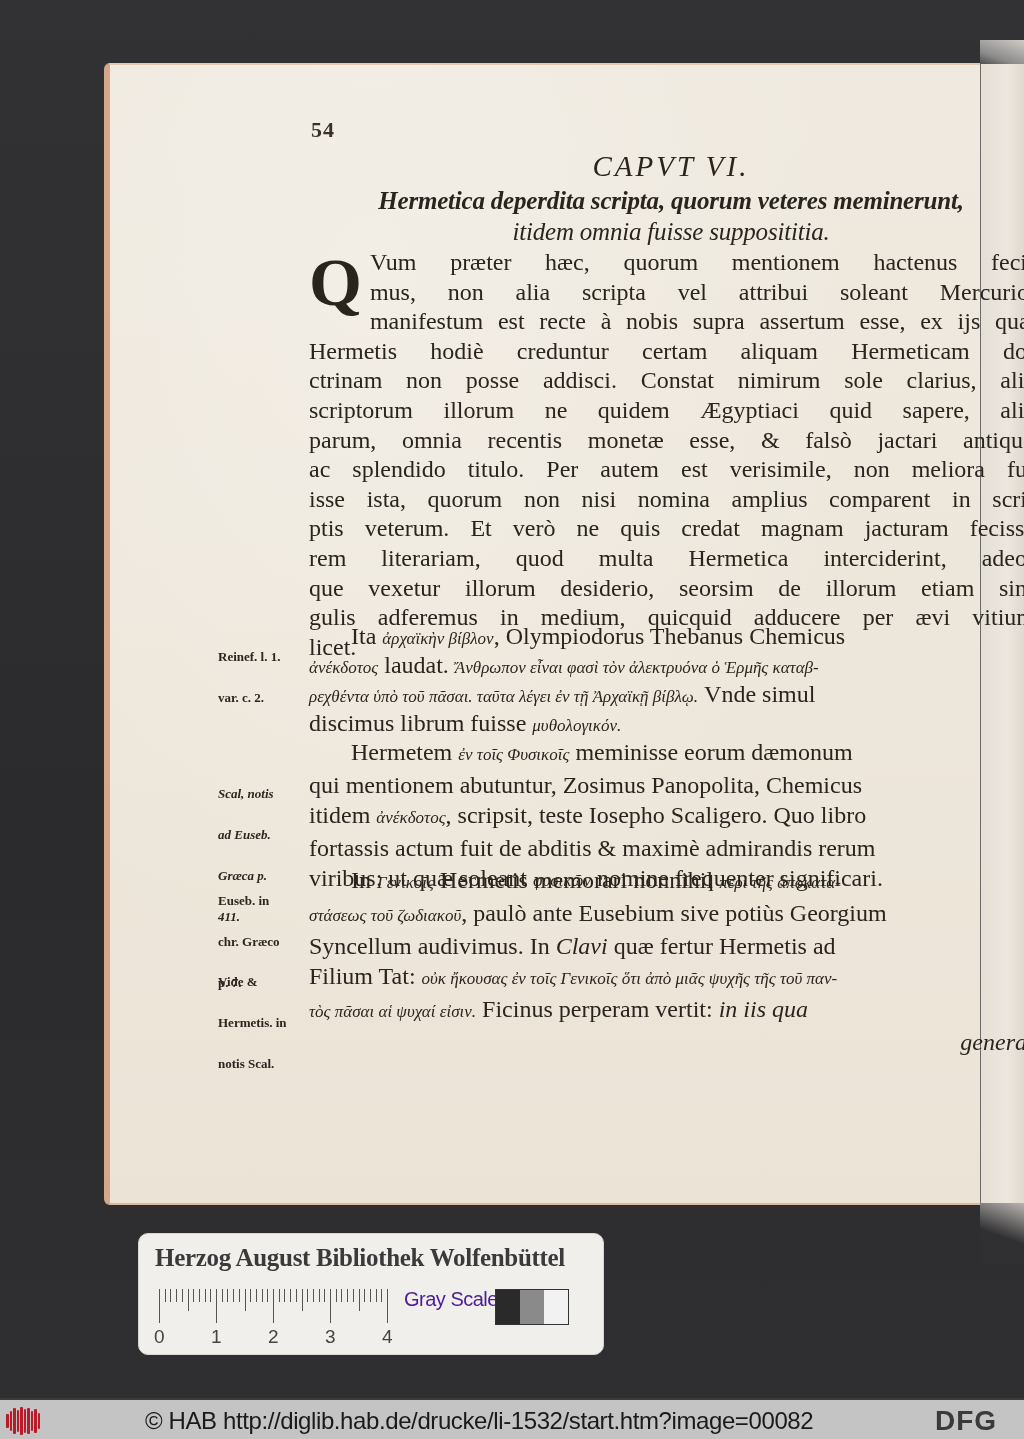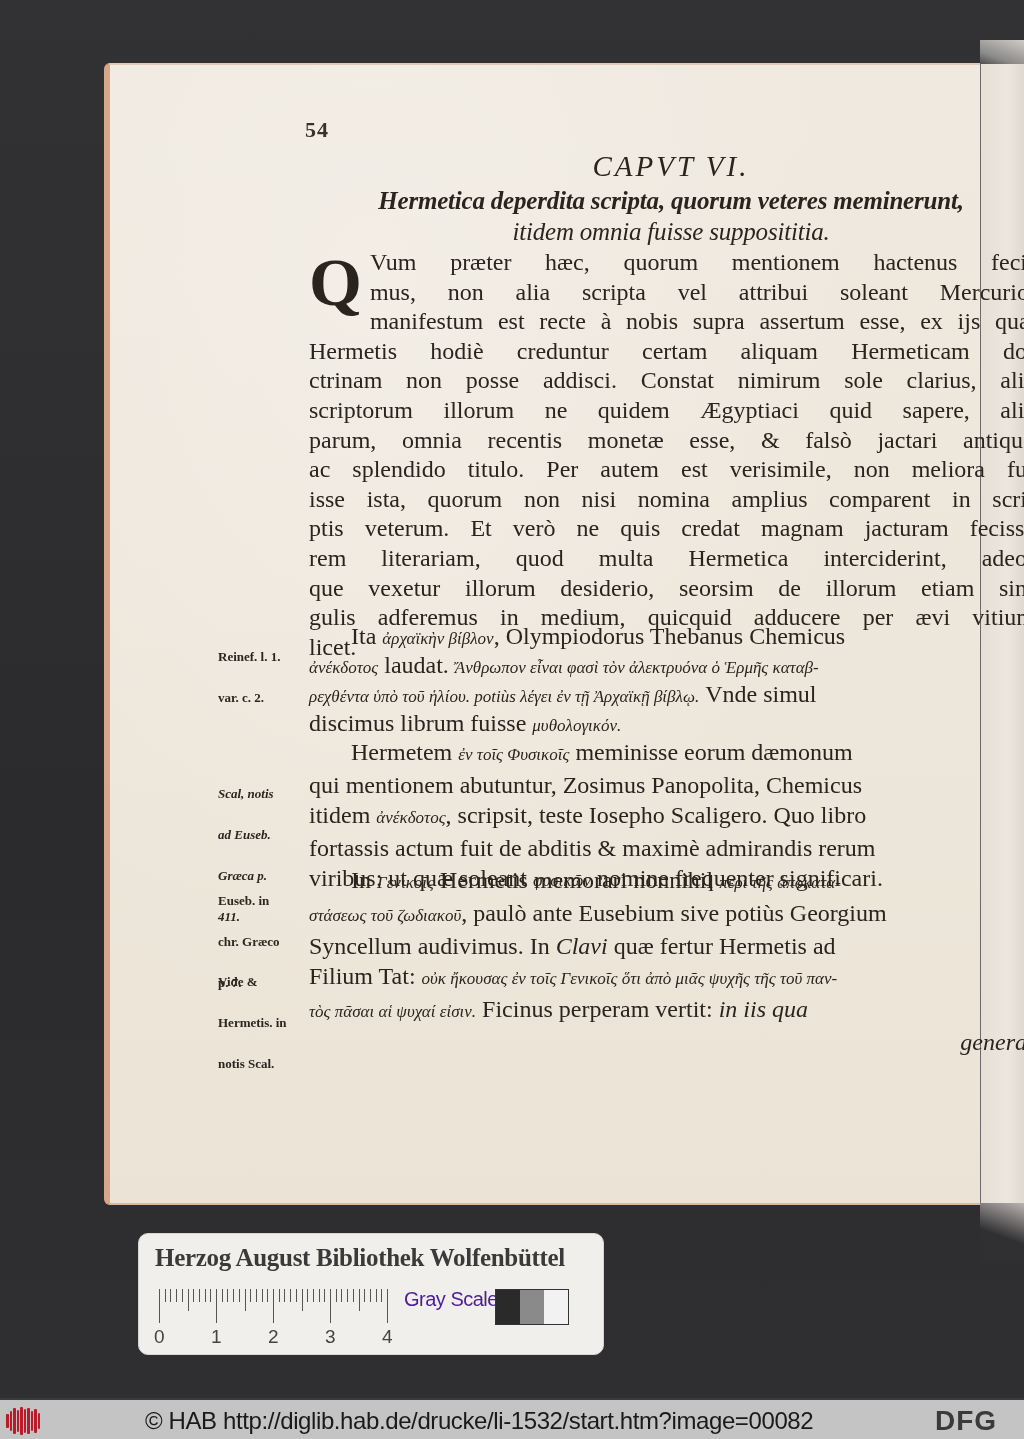--- a/index.html
+++ b/index.html
@@ -36,21 +36,21 @@
       linear-gradient(180deg,#efe9df 0%,#ede6da 60%,#ebe3d6 100%);
     border-left:6px solid #d6a789;
     border-top:2px solid #e4c9b2;
     border-bottom:2px solid #d9b89e;
     border-radius:6px 0 0 6px;
     box-sizing:border-box;
   }
   .page-inner { position:absolute; left:0; top:0; width:100%; height:100%; color:#2a241e; }
 
   .running-head {
-    position:absolute; top:50px; left:195px; width:680px; height:30px;
+    position:absolute; top:50px; left:201px; width:680px; height:30px;
   }
   .page-number {
     position:absolute; left:0; top:2px; font-size:22px; font-weight:bold; letter-spacing:1px; color:#3a322a;
   }
   .running-title {
     position:absolute; left:124px; top:0; font-size:24px; font-weight:bold; font-style:italic; letter-spacing:2px;
   }
   .chapter {
     position:absolute; top:85px; left:196px; width:730px; text-align:center;
     font-style:italic; font-size:29px; letter-spacing:3px;
@@ -159,21 +159,21 @@
       <span class="line">ptis veterum. Et verò ne quis credat magnam jacturam fecisse</span>
       <span class="line">rem literariam, quod multa Hermetica interciderint, adeo-</span>
       <span class="line">que vexetur illorum desiderio, seorsim de illorum etiam sin-</span>
       <span class="line">gulis adferemus in medium, quicquid adducere per ævi vitium</span>
       <span class="line last">licet.</span>
     </div>
 
     <div class="para2">
       <span class="jline indent"><span>Ita </span><span class="greek">ἀρχαϊκὴν βίβλον</span><span>, Olympiodorus Thebanus Chemicus</span></span>
       <span class="jline"><span class="greek">ἀνέκδοτος</span><span> laudat. </span><span class="greek">Ἄνθρωπον εἶναι φασὶ τὸν ἀλεκτρυόνα ὁ Ἑρμῆς καταβ-</span></span>
-      <span class="jline"><span class="greek">ρεχθέντα ὑπὸ τοῦ ἡλίου. potiùs λέγει ἐν τῇ Ἀρχαϊκῇ βίβλῳ.</span><span> Vnde simul</span></span>
+      <span class="jline"><span class="greek">ρεχθέντα ὑπὸ τοῦ πᾶσαι. ταῦτα λέγει ἐν τῇ Ἀρχαϊκῇ βίβλῳ.</span><span> Vnde simul</span></span>
       <span class="jline"><span>discimus librum fuisse </span><span class="greek">μυθολογικόν.</span></span>
     </div>
 
     <div class="para3">
       <span class="jline indent"><span>Hermetem </span><span class="greek">ἐν τοῖς Φυσικοῖς</span><span> meminisse eorum dæmonum</span></span>
       <span class="jline"><span>qui mentionem abutuntur, Zosimus Panopolita, Chemicus</span></span>
       <span class="jline"><span>itidem </span><span class="greek">ἀνέκδοτος</span><span>, scripsit, teste Iosepho Scaligero. Quo libro</span></span>
       <span class="jline"><span>fortassis actum fuit de abditis &amp; maximè admirandis rerum</span></span>
       <span class="jline"><span>viribus: ut quæ soleant </span><span class="greek">φυσικῶν</span><span> nomine frequenter significari.</span></span>
     </div>

